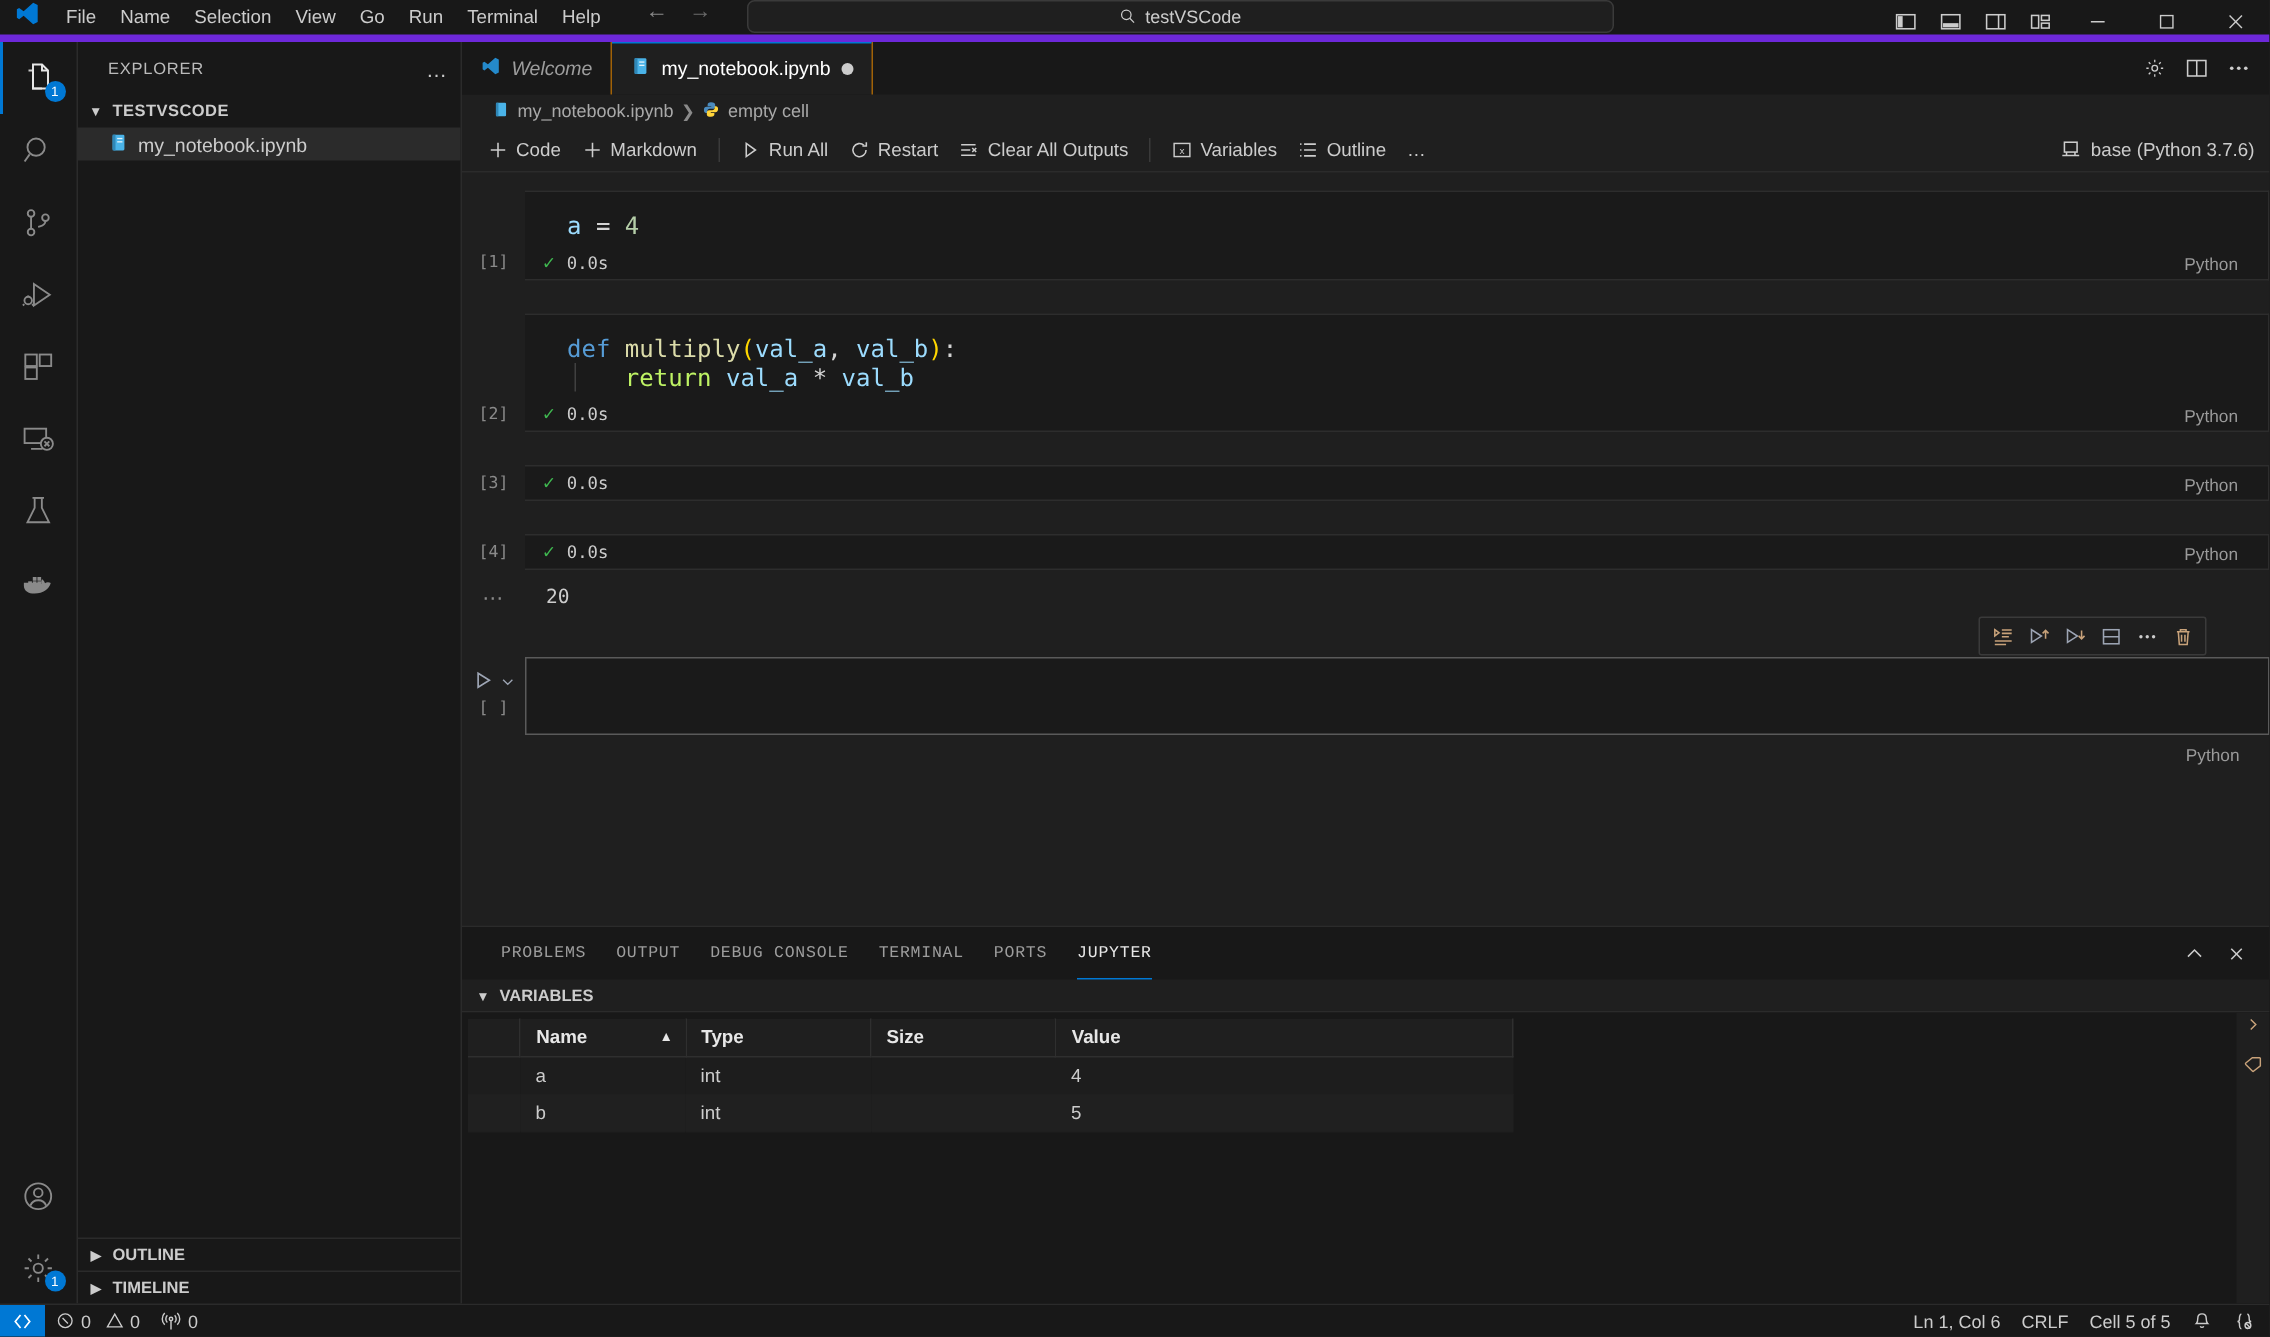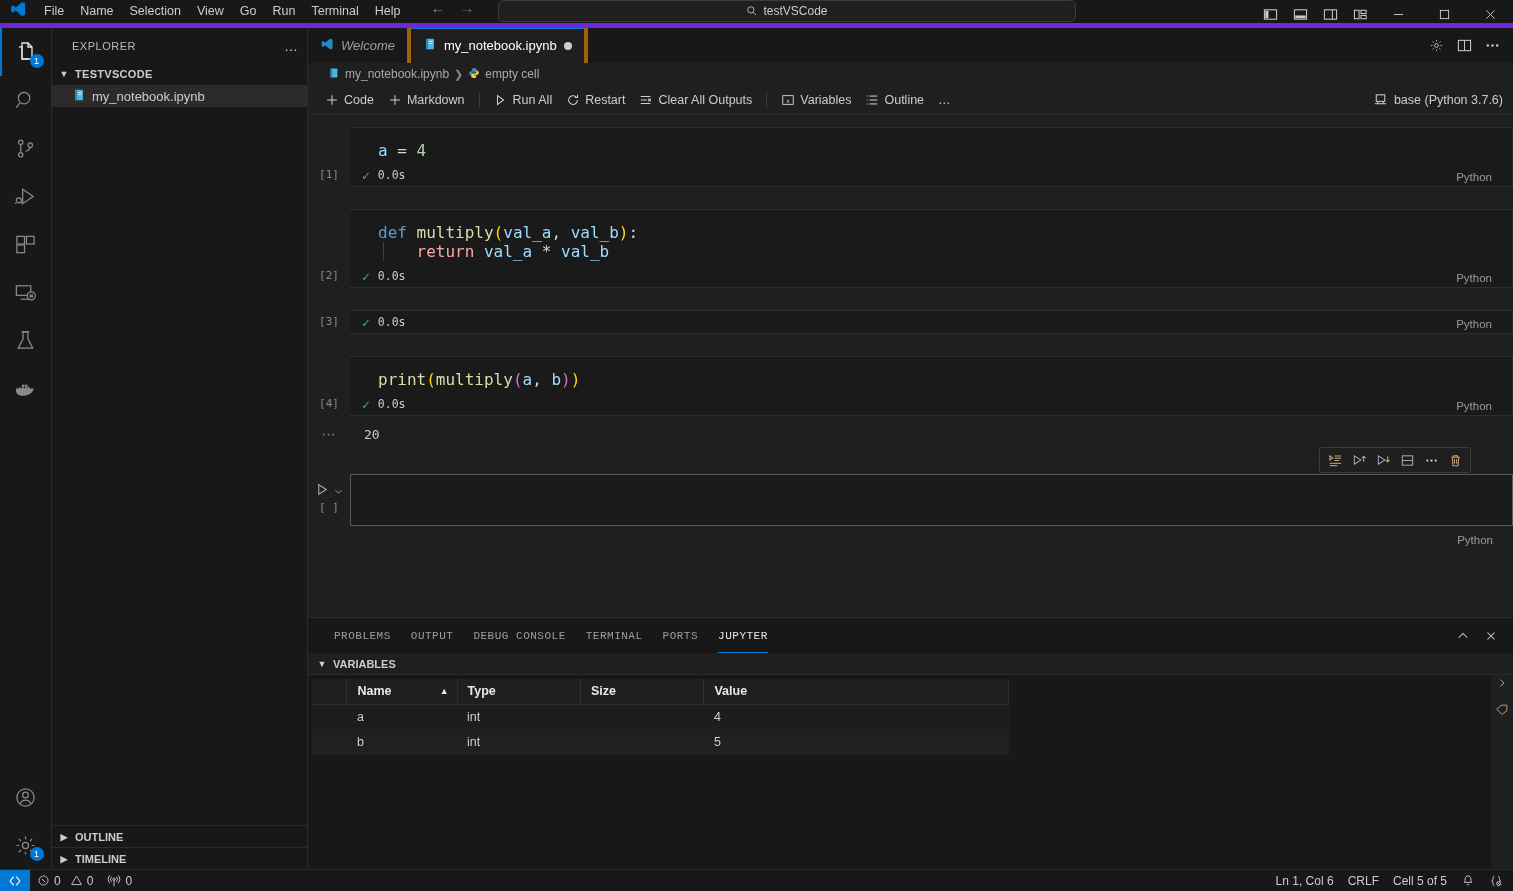--- a/index.html
+++ b/index.html
@@ -100,21 +100,21 @@
     border-top: 1px solid #2b2b2b;
   }
 
   
   .editor-area { flex: 1; min-width: 0; display: flex; flex-direction: column; background: #1f1f1f; }
 
   .tabsbar { height: 35px; min-height: 35px; display: flex; background: #181818; position: relative; }
   .tab {
     display: flex; align-items: center; gap: 7px; padding: 0 12px;
     font-size: 13px; color: #9d9d9d; background: #181818;
-    border-right: 4px solid #a16207; position: relative; max-width: 260px;
+    border-right: 1px solid #a16207; position: relative; max-width: 260px;
   }
   .tab.italic { font-style: italic; }
   .tab.active {
     background: #1f1f1f; color: #ffffff;
   }
   .tab.active::before {
     content:""; position:absolute; left:0; right:0; top:0; height:1px; background:#0078d4;
   }
   .dirty-dot { width: 8px; height: 8px; border-radius: 50%; background: #cccccc; }
   .tabs-actions { margin-left: auto; display: flex; align-items: center; gap: 2px; padding-right: 8px; }
@@ -246,21 +246,21 @@
   }
   .sb-remote {
     background: #0078d4; color: #ffffff; height: 22px; display: flex; align-items: center;
     padding: 0 8px; gap: 4px;
   }
   .sb-item { display: flex; align-items: center; gap: 4px; padding: 0 7px; height: 22px; font-size: 12px; }
   .sb-right { margin-left: auto; display: flex; align-items: center; }
 
   
   .t-kw   { color: #569cd6; }
-  .t-kw2  { color: #fca5a5; }
+  .t-kw2  { color: #bef264; }
   .t-fn   { color: #dcdcaa; }
   .t-var  { color: #9cdcfe; }
   .t-num  { color: #b5cea8; }
   .t-op   { color: #d4d4d4; }
   .t-par1 { color: #ffd700; }
   .t-par2 { color: #da70d6; }
   .t-plain{ color: #d4d4d4; }
 </style>
 </head>
 <body>
@@ -640,21 +640,20 @@
             </div>
           </div>
         </div>
 
         <div class="cell" style="margin-bottom:10px;">
           <div class="cell-gutter">
             <span class="exec-count">[4]</span>
           </div>
           <div class="cell-body">
             <div class="code-box">
-              <div class="code-lines"><div class="ln"><span class="t-fn">print</span><span class="t-par1">(</span><span class="t-fn">multiply</span><span class="t-par2">(</span><span class="t-var">a</span><span class="t-plain">, </span><span class="t-var">b</span><span class="t-par2">)</span><span class="t-par1">)</span></div></div>
               <div class="status-row">
                 <span class="check">✓</span>
                 <span>0.0s</span>
               </div>
               <span class="lang-label">Python</span>
             </div>
           </div>
         </div>
         <div class="output-row">
           <span class="output-dots">⋯</span>

